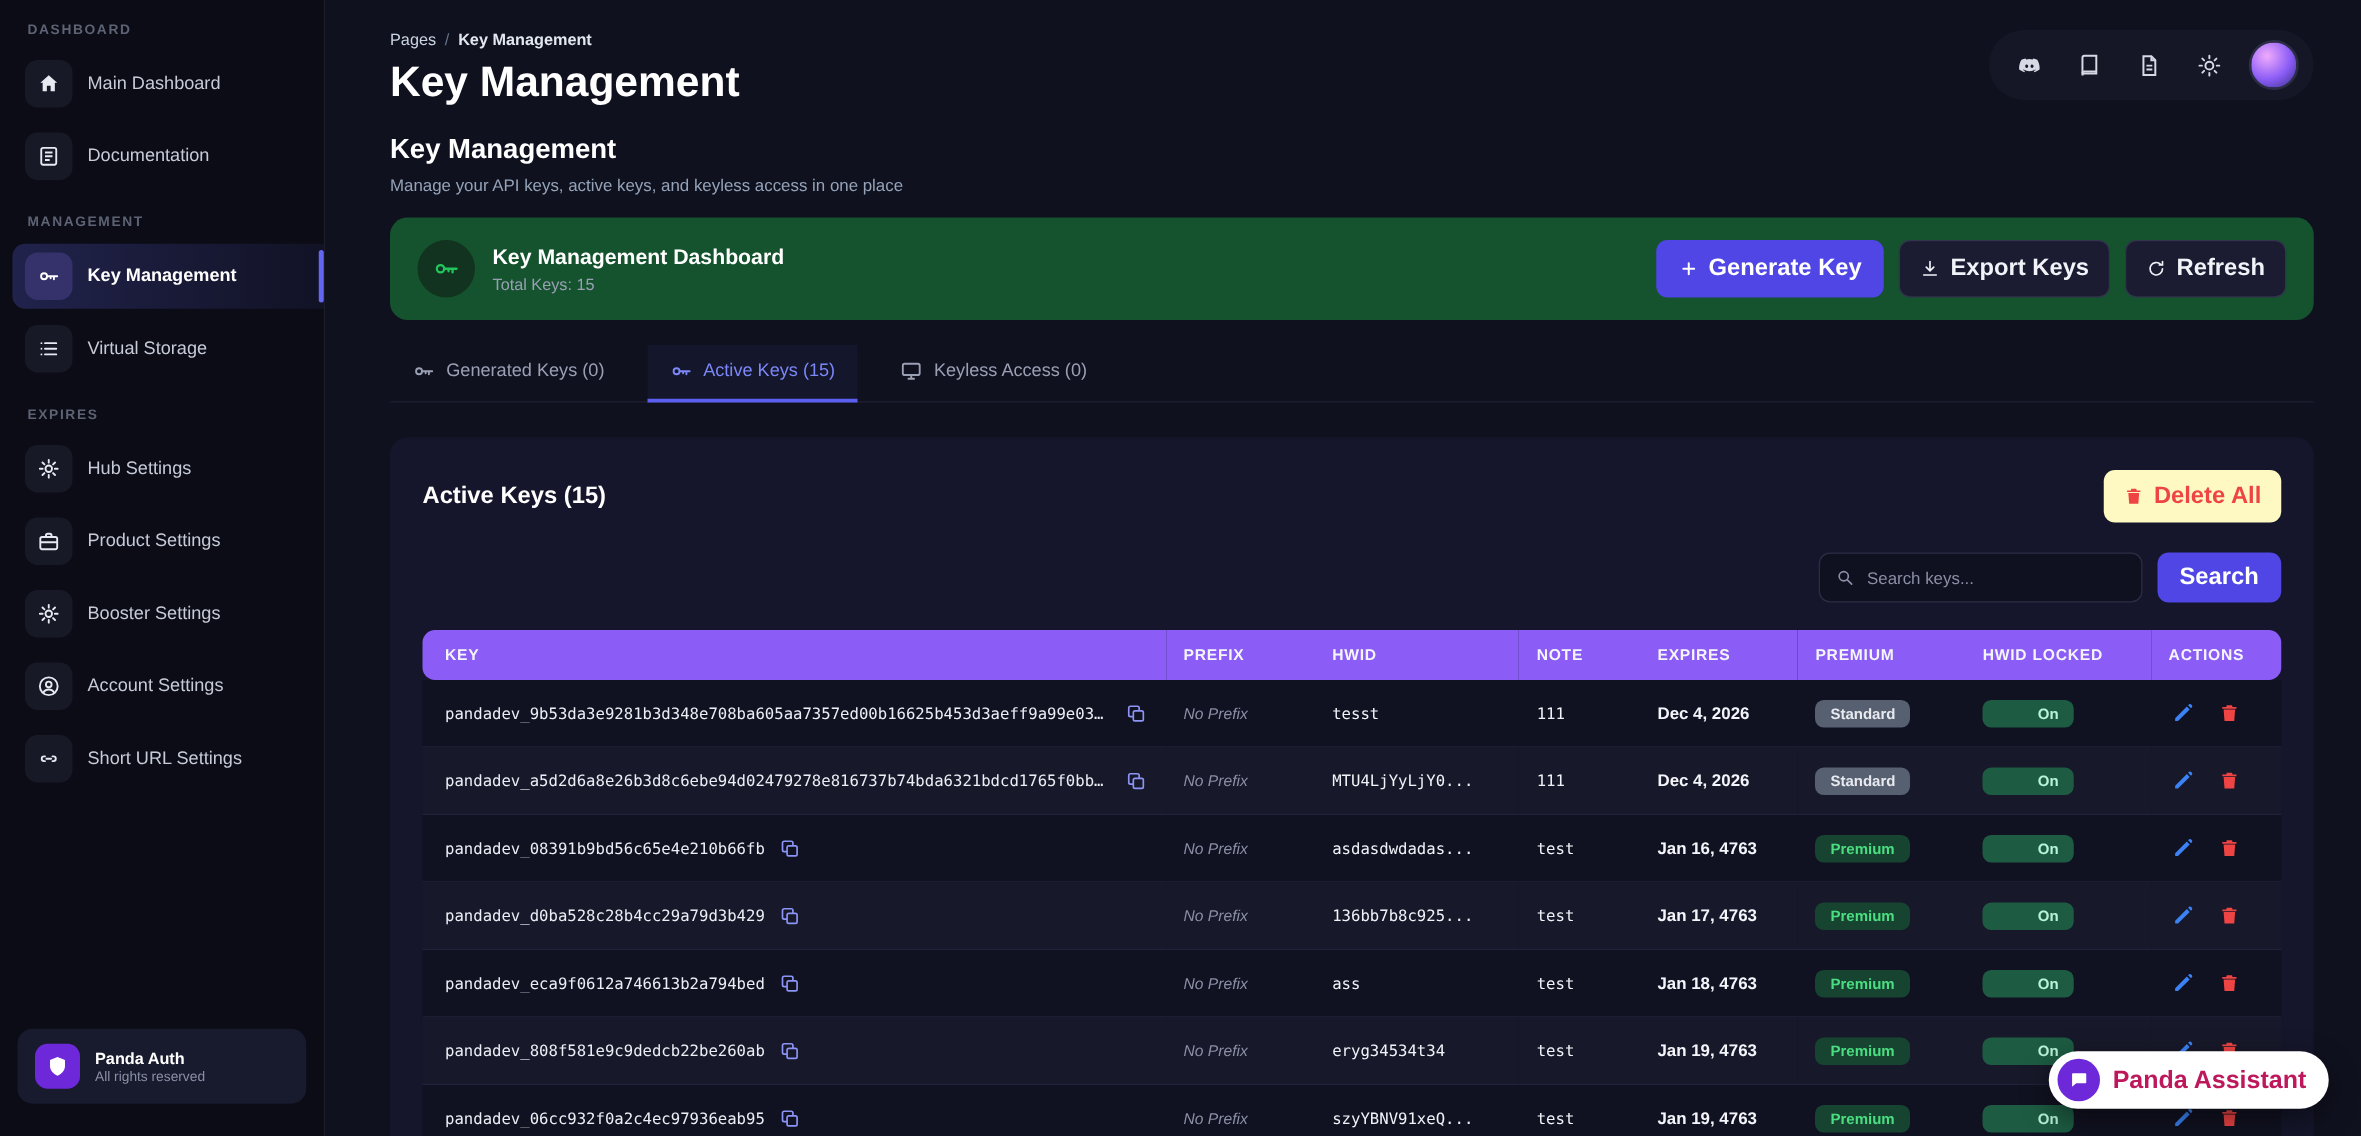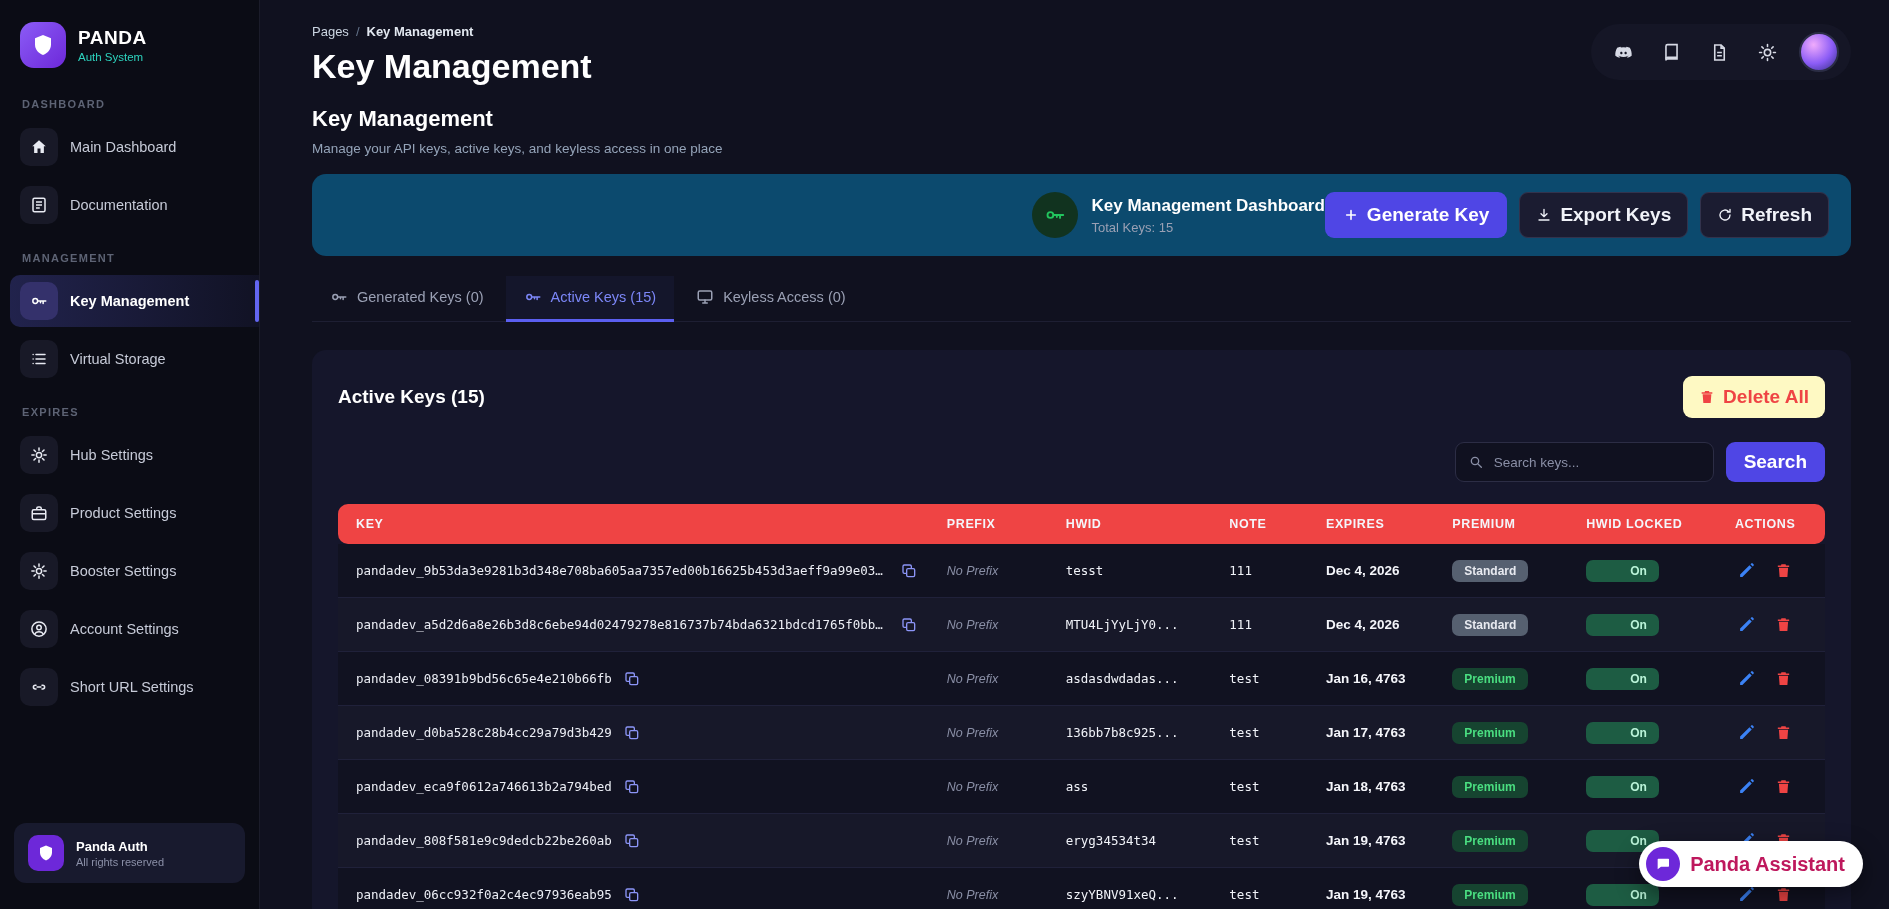--- a/index.html
+++ b/index.html
@@ -42,50 +42,50 @@
   h1.page-title { margin:8px 0 0; font-size:34px; font-weight:800; color:#fff; }
   .topbar-pill { display:flex; align-items:center; gap:8px; background:#151626; border-radius:999px; padding:8px 12px; }
   .topbar-btn { width:40px; height:40px; border-radius:999px; display:flex; align-items:center; justify-content:center; color:#d7dae5; background:transparent; border:none; cursor:pointer; }
   .topbar-btn svg { width:19px; height:19px; }
   .avatar { width:40px; height:40px; border-radius:999px; background:radial-gradient(circle at 35% 30%,#f0abfc,#8b5cf6 55%,#312e81); border:2px solid #2b2d45; margin-left:4px; cursor:pointer; }
 
   .section-head { margin-top:20px; }
   h2.section-title { margin:0; font-size:22px; font-weight:800; color:#fff; }
   .section-sub { margin-top:9px; font-size:13.5px; color:#94a3b8; }
 
-  .dash-card { margin-top:18px; background:#0c4a6e; border-radius:14px; padding:18px 22px; display:flex; align-items:center; justify-content:flex-end; }
+  .dash-card { margin-top:18px; background:#14532d; border-radius:14px; padding:18px 22px; display:flex; align-items:center; justify-content:space-between; }
   .dash-left { display:flex; align-items:center; gap:14px; }
   .dash-icon { width:46px; height:46px; border-radius:999px; background:#11331f; display:flex; align-items:center; justify-content:center; color:#22c55e; }
   .dash-icon svg { width:22px; height:22px; }
   .dash-title { font-size:17px; font-weight:700; color:#fff; }
   .dash-sub { font-size:13px; color:#9aa0b4; margin-top:4px; }
   .dash-actions { display:flex; gap:12px; }
   .btn { display:flex; align-items:center; gap:8px; border-radius:9px; font-size:19px; font-weight:600; cursor:pointer; border:none; font-family:inherit; }
   .btn svg { width:16px; height:16px; }
   .btn-primary { background:#4f46e5; color:#fff; padding:11px 18px; }
   .btn-ghost { background:#1b1c31; color:#f1f3f9; padding:11px 16px; border:1px solid #32334d; }
 
-  .tabs { margin-top:20px; display:flex; gap:4px; border-bottom:1px solid #1e1f33; }
+  .tabs { margin-top:20px; display:flex; gap:16px; border-bottom:1px solid #1e1f33; }
   .tab { display:flex; align-items:center; gap:9px; padding:12px 18px 13px; font-size:14.5px; color:#9aa0b4; cursor:pointer; border-bottom:3px solid transparent; margin-bottom:-1px; }
   .tab svg { width:18px; height:18px; }
   .tab.active { color:#7c87f8; border-bottom-color:#5b5ff0; background:rgba(91,95,240,.06); }
 
   .keys-card { margin-top:28px; background:#15162b; border-radius:14px; padding:26px; }
   .keys-head { display:flex; justify-content:space-between; align-items:center; }
   .keys-title { font-size:19px; font-weight:800; color:#fff; }
   .btn-delete-all { background:#fef9c3; color:#ef4444; padding:10px 16px; }
   .search-row { display:flex; justify-content:flex-end; gap:12px; margin-top:24px; }
   .search-box { display:flex; align-items:center; gap:8px; background:#101120; border:1px solid #2c2d45; border-radius:9px; padding:0 12px; width:259px; height:40px; color:#8a8fa6; }
   .search-box svg { width:16px; height:16px; min-width:16px; }
   .search-box input { background:transparent; border:none; outline:none; color:#e5e7eb; font-size:13.5px; width:100%; font-family:inherit; }
   .search-box input::placeholder { color:#8a8fa6; }
   .btn-search { background:#4f46e5; color:#fff; padding:0 18px; height:40px; }
 
   table.keys-table { margin-top:22px; width:100%; border-collapse:separate; border-spacing:0; table-layout:fixed; }
-  .keys-table th { background:#ef4444; text-align:left; font-size:12.5px; letter-spacing:.6px; color:#f4f5fa; font-weight:700; padding:13px 14px; white-space:nowrap; }
+  .keys-table th { background:#8b5cf6; text-align:left; font-size:12.5px; letter-spacing:.6px; color:#f4f5fa; font-weight:700; padding:13px 14px; white-space:nowrap; }
   .keys-table th:first-child { border-radius:10px 0 0 10px; padding-left:18px; }
   .keys-table th:last-child { border-radius:0 10px 10px 0; }
   .keys-table td { padding:0 14px; height:54px; border-bottom:1px solid #20213a; font-size:13px; white-space:nowrap; overflow:hidden; }
   .keys-table tbody tr:nth-child(odd) td { background:#111221; }
   .keys-table tbody tr:nth-child(even) td { background:#171829; }
   .keys-table td:first-child { padding-left:18px; }
   .key-cell { display:flex; align-items:center; gap:10px; height:100%; }
   .key-text { font-family:"DejaVu Sans Mono", monospace; font-size:12.5px; color:#eceef5; overflow:hidden; text-overflow:ellipsis; }
   .copy-btn { background:none; border:none; color:#8c95f7; cursor:pointer; display:flex; padding:2px; }
   .copy-btn svg { width:16px; height:16px; }
@@ -106,31 +106,20 @@
   .assistant-icon { width:34px; height:34px; border-radius:999px; background:#6d28d9; display:flex; align-items:center; justify-content:center; color:#fff; }
   .assistant-icon svg { width:16px; height:16px; }
   .assistant-label { font-size:20px; font-weight:700; color:#be185d; }
 </style>
 </head>
 <body>
 
 <div class="app">
 
   <aside class="sidebar">
-    <div class="logo-row">
-      <div class="logo-badge">
-        <svg viewBox="0 0 24 24" fill="currentColor">
-            <path d="M12 2l8 3.2v6.2c0 4.9-3.4 8.8-8 10.6-4.6-1.8-8-5.7-8-10.6V5.2z"></path>
-          </svg>
-      </div>
-      <div>
-        <div class="logo-title">PANDA</div>
-        <div class="logo-sub">Auth System</div>
-      </div>
-    </div>
 
     <div class="nav-section-label">DASHBOARD</div>
     <div class="nav-item">
       <span class="nav-icon">
         <svg viewBox="0 0 24 24" fill="currentColor">
             <path d="M12 3l9 8h-2.5v9H14v-6h-4v6H5.5v-9H3z"></path>
           </svg>
       </span>
       <span class="nav-label">Main Dashboard</span>
     </div>

